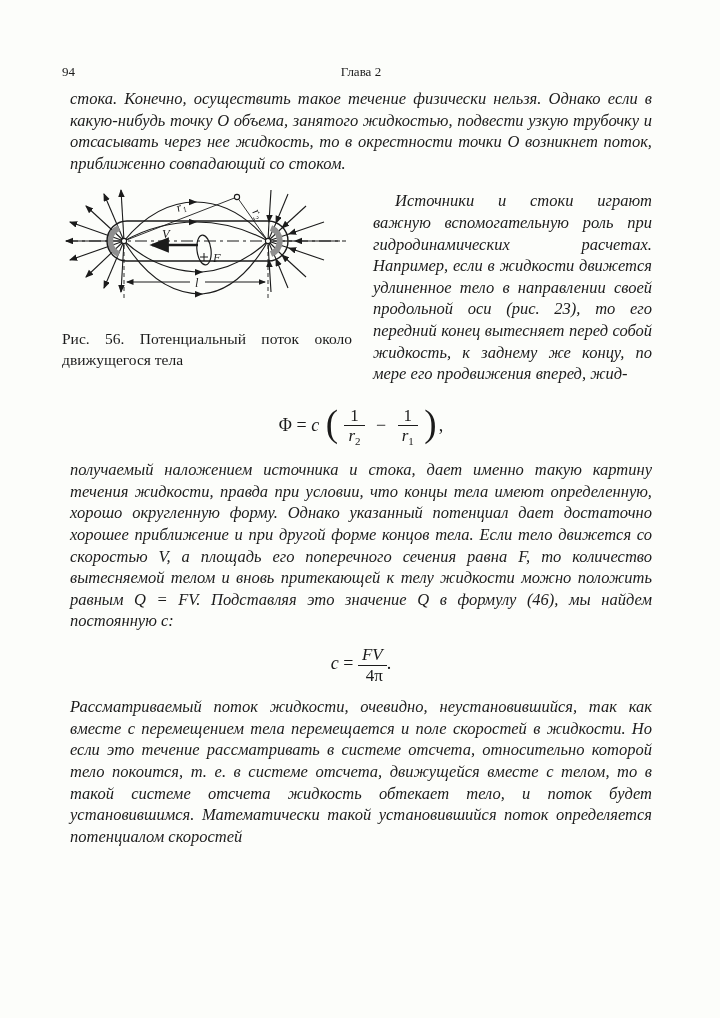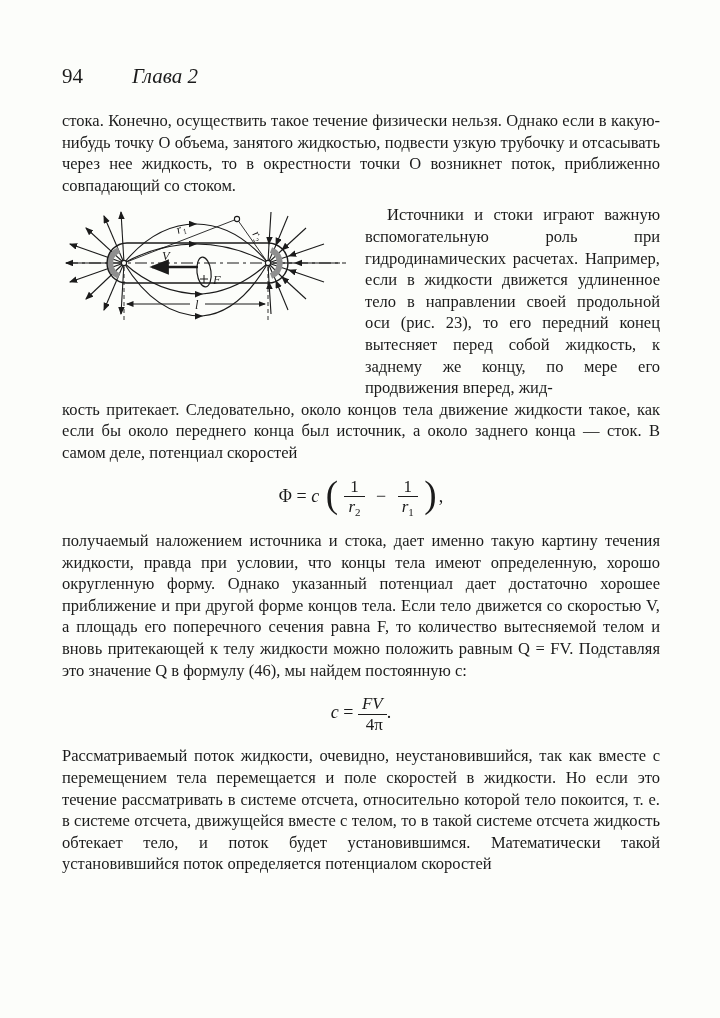--- a/index.html
+++ b/index.html
@@ -2,25 +2,25 @@
 <html><head>
 <meta charset="utf-8">
 <style>
   html,body{margin:0;padding:0;}
   body{
     width:720px;height:1018px;overflow:hidden;
     background:#fcfdfa;color:#1b1b1b;
     font-family:"Liberation Serif","DejaVu Serif",serif;
   }
   .page{padding:64px 60px 0 62px;width:598px;}
-  .header{display:flex;align-items:baseline;font-size:21px;margin-bottom:21px;}
+  .header{display:flex;align-items:baseline;font-size:13px;}
   .pagenum{width:70px;}
-  .chapter{flex:1;text-align:left;font-style:italic;}
+  .chapter{flex:1;text-align:center;}
   .hspacer{width:70px;}
-  .para{margin:0;text-align:justify;font-size:16.5px;line-height:21.6px;}
+  .para{margin:8px;text-align:justify;font-size:16.5px;line-height:21.6px;font-style:italic;}
   .figrow{display:flex;gap:13px;margin-top:8px;}
   .figblock{width:290px;flex:none;}
   .figblock svg{display:block;}
   .caption{font-size:15.5px;line-height:20.5px;margin-top:9px;text-align:justify;}
   .col{flex:1;text-indent:22px;}
   .formula{text-align:center;font-size:18px;margin:13px 0 11px;white-space:nowrap;}
   .formula i{font-style:italic;}
   .frac{display:inline-block;vertical-align:middle;text-align:center;line-height:1.15;font-size:17px;}
   .num{display:block;border-bottom:1.3px solid #1b1b1b;padding:0 4px;}
   .den{display:block;padding:0 4px;text-align:right;}
@@ -121,26 +121,26 @@
           <line x1="62" y1="63" x2="62" y2="116"></line>
           <line x1="206" y1="63" x2="206" y2="116"></line>
         </g>
         <g stroke="#1b1b1b" stroke-width="1">
           <line x1="128" y1="100" x2="65" y2="100" marker-end="url(#ah)"></line>
           <line x1="143" y1="100" x2="203" y2="100" marker-end="url(#ah)"></line>
         </g>
         <text x="133" y="105">l</text>
       </svg>
 
+      <div class="caption">Рис. 56. Потенциальный поток около движущегося тела</div>
     </div>
 
     <p class="para col">Источники и стоки играют важную вспомогательную роль при гидродинамических расчетах. Например, если в жидкости движется удлиненное тело в направлении своей продольной оси (рис. 23), то его передний конец вытесняет перед собой жидкость, к заднему же концу, по мере его продвижения вперед, жид-</p>
   </div>
 
-  <p class="para">кость притекает. Следовательно, около концов тела движение жидкости такое, как если бы около переднего конца был источник, а около заднего конца — сток. В самом деле, потенциал скоростей</p>
 
   <div class="formula">
     <span>Φ = </span><i>c</i>
     <span class="paren">(</span>
     <span class="frac"><span class="num">1</span><span class="den"><i>r</i><sub>2</sub></span></span>
     <span class="op">−</span>
     <span class="frac"><span class="num">1</span><span class="den"><i>r</i><sub>1</sub></span></span>
     <span class="paren">)</span><span>,</span>
   </div>
 

